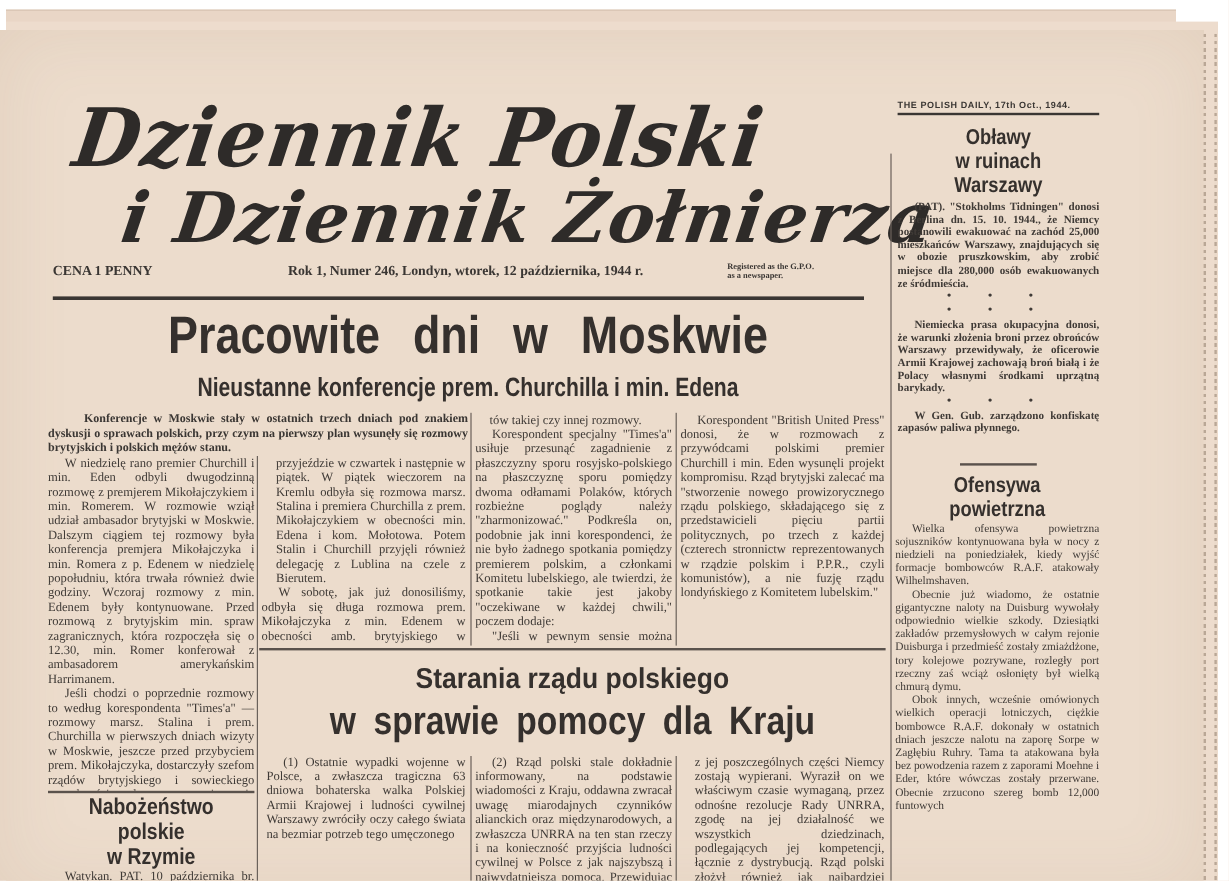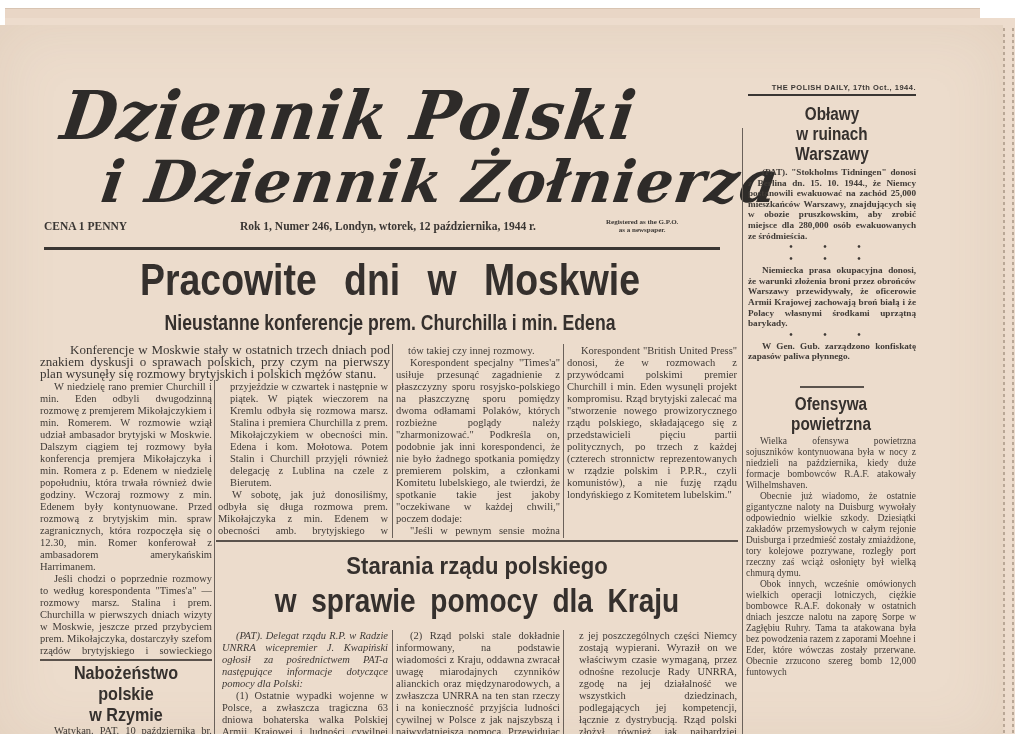--- a/index.html
+++ b/index.html
@@ -31,50 +31,50 @@
   }
   .mast-line1, .mast-line2 {
     position:absolute; font-family:"DejaVu Serif", serif; font-style:italic;
     font-weight:bold; color:#2e2b29; letter-spacing:1px; white-space:nowrap;
   }
   .mast-line1 { left:2px; top:0; font-size:64px; transform:skewX(-8deg) scaleY(1.05); }
   .mast-line2 { left:42px; top:70px; font-size:58px; transform:skewX(-8deg); }
   .meta-row { position:absolute; left:44px; top:218px; width:690px; height:22px; font-weight:bold; font-size:11.5px; }
   .price { position:absolute; left:0; top:2px;font-family:Liberation Serif, serif; }
   .issue { position:absolute; left:196px; top:2px; }
-  .registered { position:absolute; left:562px; top:0; font-size:7px; line-height:8px; text-align:center; }
+  .registered { position:absolute; left:562px; top:0; font-size:7px; line-height:8px; }
   .rule-thick { position:absolute; left:44px; top:247px; width:676px; height:3px; background:#3a3633; }
   .rule-thin { position:absolute; background:#5a524c; }
   .headline {
     position:absolute; left:40px; top:255px; width:700px; text-align:center;
     font-family:"Liberation Sans", sans-serif; font-weight:bold; font-size:44px;
     color:#35302d; transform:scaleX(0.85); transform-origin:center; word-spacing:20px;
   }
   .subhead {
     position:absolute; left:40px; top:310px; width:700px; text-align:center;
     font-family:"Liberation Sans", sans-serif; font-weight:bold; font-size:22px;
     color:#35302d; transform:scaleX(0.8); transform-origin:center;
   }
   .lead {
-    position:absolute; left:40px; top:344px; width:350px; font-size:13px;
-    font-weight:normal; line-height:12px; text-align:justify; text-indent:30px;
+    position:absolute; left:40px; top:344px; width:350px; font-size:10px;
+    font-weight:bold; line-height:12px; text-align:justify; text-indent:30px;
   }
   .col {
     position:absolute; font-size:10.5px; line-height:12px; text-align:justify;
     color:#3f3a36; overflow:hidden;
   }
   .col p { margin:0; text-indent:14px; }
   .col p.noind { text-indent:0;margin-left:12px; }
   .vrule { position:absolute; width:1px; background:#6a615a; }
   .box-title {
     font-family:"Liberation Sans", sans-serif; font-weight:bold; text-align:center;
     color:#35302d; transform:scaleX(0.85); transform-origin:center;
   }
   .dots { text-align:center; letter-spacing:14px; font-weight:bold; font-size:10px; line-height:12px; }
-  .right-header { position:absolute; left:748px; top:83px; width:168px; font-family:"Liberation Sans", sans-serif; font-size:7.5px; font-weight:bold; text-align:right; letter-spacing:0.5px; }
+  .right-header { position:absolute; left:748px; top:83px; width:168px; font-family:"Liberation Sans", sans-serif; font-size:7.5px; font-weight:bold; text-align:left; letter-spacing:0.5px; }
   .right-header-rule { position:absolute; left:748px; top:94px; width:168px; height:2px; background:#3a3633; }
   .headline2 {
     position:absolute; left:216px; top:552px; width:522px; text-align:center;
     font-family:"Liberation Sans", sans-serif; font-weight:bold; color:#35302d;
   }
   .h2a { font-size:24px; transform:scaleX(0.92); }
   .h2b { font-size:33px; transform:scaleX(0.85); margin-top:2px; word-spacing:8px; }
   .italic-lead { font-style:italic; }
 </style>
 </head>
@@ -136,21 +136,20 @@
 </div>
 
 <div class="rule-thin" style="left:216px; top:540px; width:522px; height:2px;"></div>
 
 <div class="headline2">
   <div class="h2a">Starania rządu polskiego</div>
   <div class="h2b">w sprawie pomocy dla Kraju</div>
 </div>
 
 <div class="col" style="left:222px; top:630px; width:166px; height:104px;">
-  <p class="italic-lead">(PAT). Delegat rządu R.P. w Radzie UNRRA wicepremier J. Kwapiński ogłosił za pośrednictwem PAT-a następujące informacje dotyczące pomocy dla Polski:</p>
   <p>(1) Ostatnie wypadki wojenne w Polsce, a zwłaszcza tragiczna 63 dniowa bohaterska walka Polskiej Armii Krajowej i ludności cywilnej Warszawy zwróciły oczy całego świata na bezmiar potrzeb tego umęczonego</p>
 </div>
 <div class="vrule" style="left:392px; top:630px; height:104px;"></div>
 <div class="col" style="left:396px; top:630px; width:164px; height:104px;">
   <p>(2) Rząd polski stale dokładnie informowany, na podstawie wiadomości z Kraju, oddawna zwracał uwagę miarodajnych czynników alianckich oraz międzynarodowych, a zwłaszcza UNRRA na ten stan rzeczy i na konieczność przyjścia ludności cywilnej w Polsce z jak najszybszą i najwydatniejszą pomocą. Przewidując konieczność należytego przygotowania tej akcji, rząd polski jeszcze wiosną bieżącego roku</p>
 </div>
 <div class="vrule" style="left:563px; top:630px; height:104px;"></div>
 <div class="col" style="left:567px; top:630px; width:170px; height:104px;">
   <p class="noind">z jej poszczególnych części Niemcy zostają wypierani. Wyraził on we właściwym czasie wymaganą, przez odnośne rezolucje Rady UNRRA, zgodę na jej działalność we wszystkich dziedzinach, podlegających jej kompetencji, łącznie z dystrybucją. Rząd polski złożył również jak najbardziej szczegółowo opracowane zapotrzebowania.</p>
 
@@ -175,17 +174,17 @@
     <p>Niemiecka prasa okupacyjna donosi, że warunki złożenia broni przez obrońców Warszawy przewidywały, że oficerowie Armii Krajowej zachowają broń białą i że Polacy własnymi środkami uprzątną barykady.</p>
     <div class="dots">• • •</div>
     <p>W Gen. Gub. zarządzono konfiskatę zapasów paliwa płynnego.</p>
   </div>
 </div>
 <div class="rule-thin" style="left:800px; top:386px; width:64px; height:2px;"></div>
 
 <div style="position:absolute; left:746px; top:394px; width:170px;">
   <div class="box-title" style="font-size:18px; line-height:20px;">Ofensywa powietrzna</div>
   <div class="col" style="position:relative; width:170px; height:318px; font-size:9.5px; line-height:11px; margin-top:2px;">
-    <p>Wielka ofensywa powietrzna sojuszników kontynuowana była w nocy z niedzieli na października, kiedy duże formacje bombowców R.A.F. atakowały Wilhelmshaven.</p>
+    <p>Wielka ofensywa powietrzna sojuszników kontynuowana była w nocy z niedzieli na poniedziałek, kiedy wyjść formacje bombowców R.A.F. atakowały Wilhelmshaven.</p>
     <p>Obecnie już wiadomo, że ostatnie gigantyczne naloty na Duisburg wywołały odpowiednio wielkie szkody. Dziesiątki zakładów przemysłowych w całym rejonie Duisburga i przedmieść zostały zmiażdżone, tory kolejowe pozrywane, rozległy port rzeczny zaś wciąż osłonięty był wielką chmurą dymu.</p>
     <p>Obok innych, wcześnie omówionych wielkich operacji lotniczych, ciężkie bombowce R.A.F. dokonały w ostatnich dniach jeszcze nalotu na zaporę Sorpe w Zagłębiu Ruhry. Tama ta atakowana była bez powodzenia razem z zaporami Moehne i Eder, które wówczas zostały przerwane. Obecnie zrzucono szereg bomb 12,000 funtowych</p>
   </div>
 </div>
 
 </body></html>

